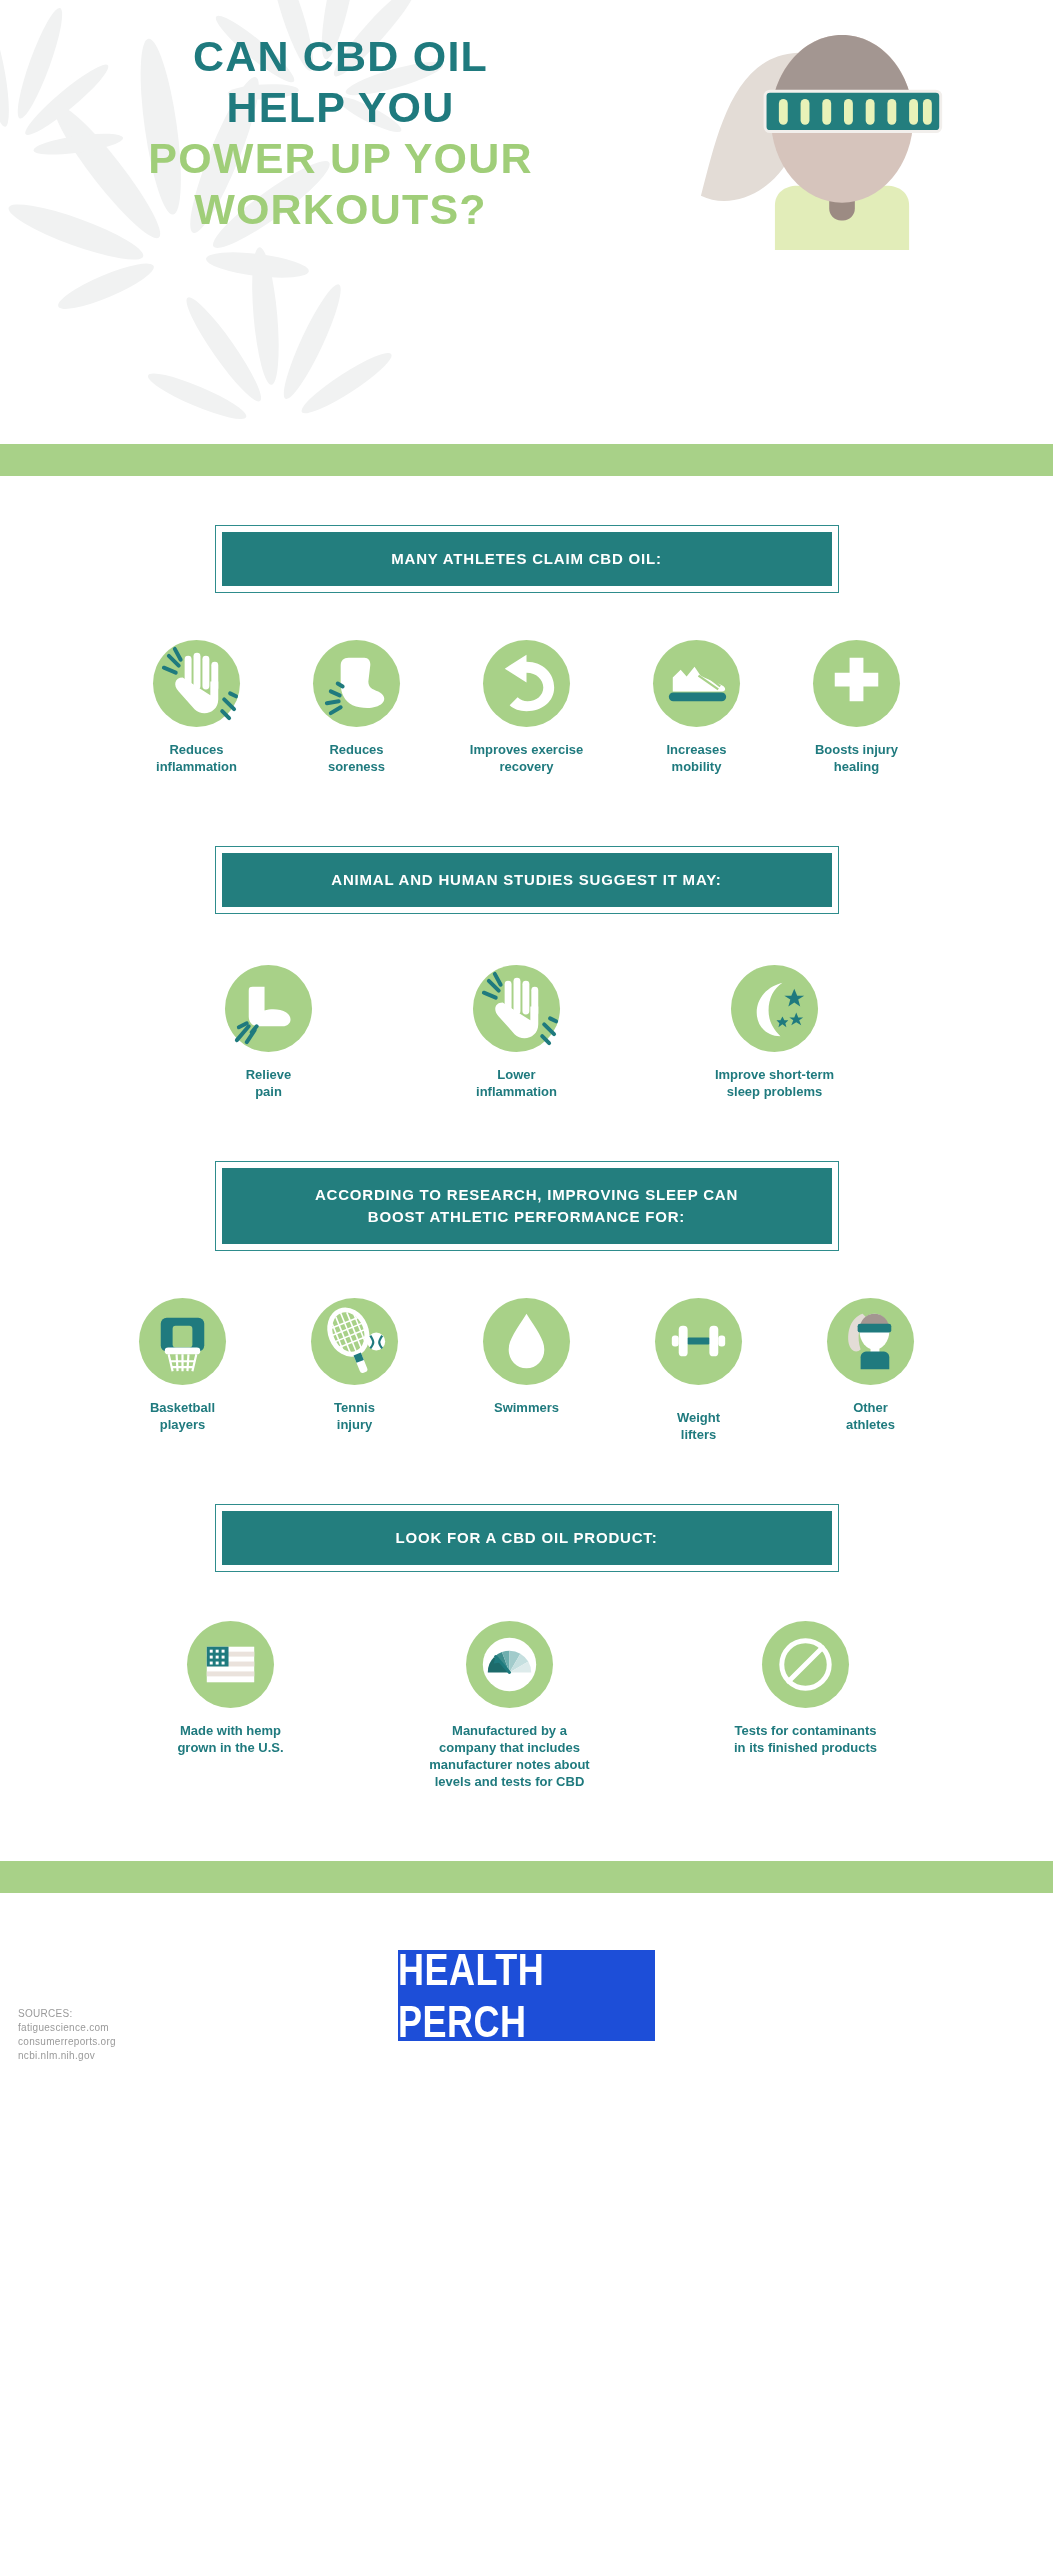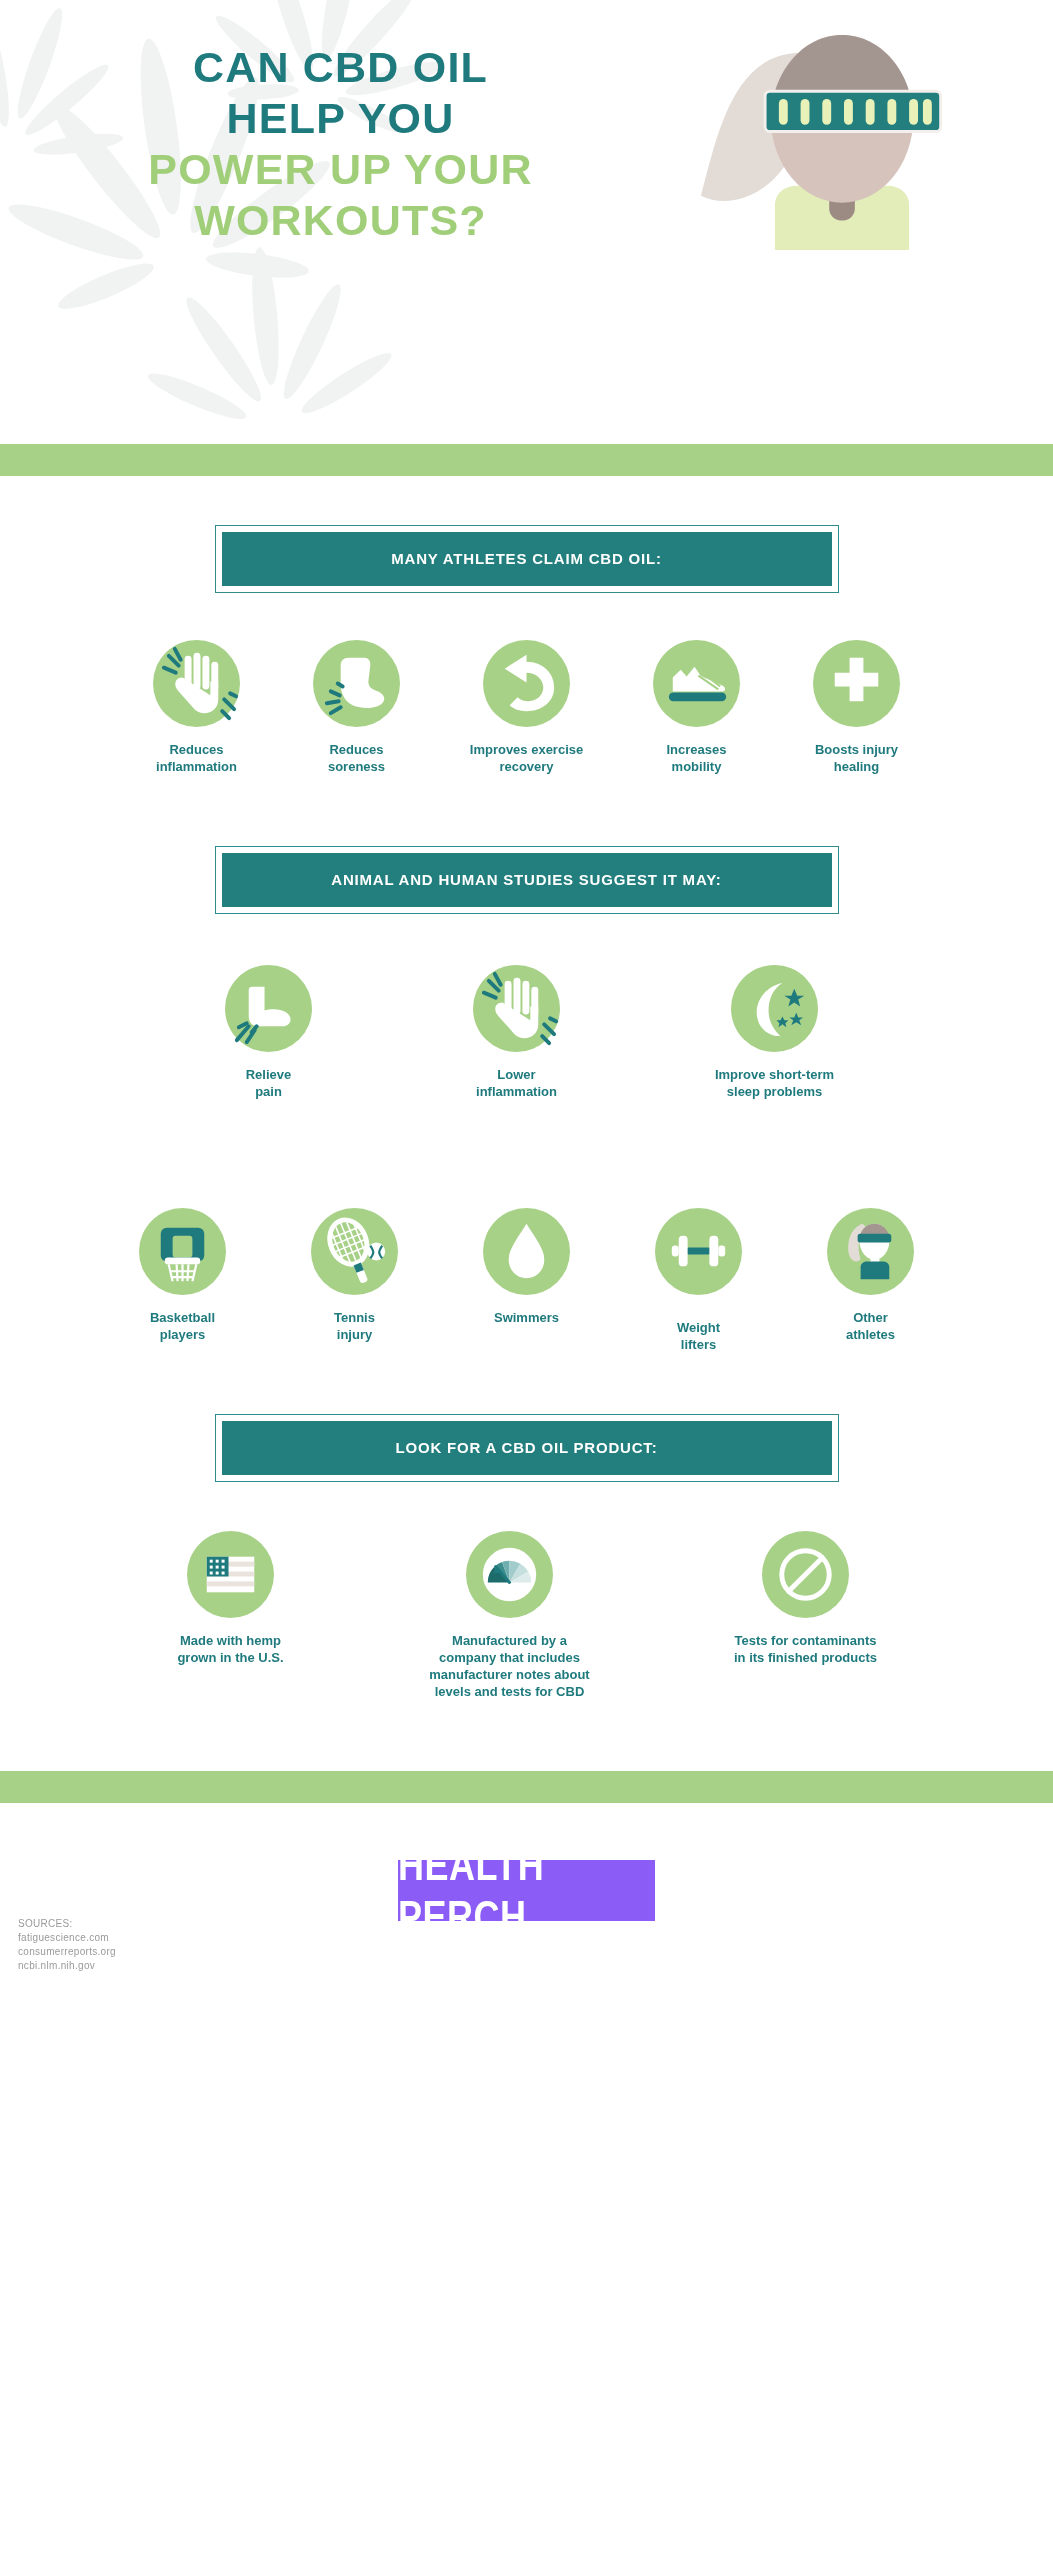--- a/index.html
+++ b/index.html
@@ -24,21 +24,21 @@
     overflow: hidden;
   }
   .leaf-layer {
     position: absolute;
     inset: 0;
     pointer-events: none;
   }
   .title-block {
     position: absolute;
     left: 0;
-    top: 42px;
+    top: 31px;
     width: 681px;
     text-align: center;
     z-index: 3;
   }
   .title-line {
     font-family: "Liberation Sans", sans-serif;
     font-weight: 700;
     font-size: 43px;
     letter-spacing: 1.2px;
     line-height: 51px;
@@ -124,22 +124,22 @@
 
   
   .footer {
     width: 1053px;
     position: relative;
     background: #ffffff;
   }
   .logo-box {
     margin: 0 auto;
     width: 257px;
-    height: 61px;
-    background: #8b5cf6;
+    height: 91px;
+    background: #1d4ed8;
     display: flex;
     align-items: center;
     justify-content: center;
   }
   .logo-text {
     color: #ffffff;
     font-weight: 700;
     font-size: 36px;
     letter-spacing: 0.5px;
     transform: scaleY(1.25);
@@ -385,20 +385,26 @@
         </svg>
       </div>
       <div class="icon-label" style="white-space:pre-line;">Improve short-term
 sleep problems</div>
     </div>
 
   </div>
 </div>
 
 <div class="section" style="padding-top:61px;">
+  <div class="section-header-wrap">
+    <div class="section-header sh-w1">
+      <div class="section-header-inner" style="white-space:pre-line;">ACCORDING TO RESEARCH, IMPROVING SLEEP CAN
+BOOST ATHLETIC PERFORMANCE FOR:</div>
+    </div>
+  </div>
 
   <div class="icon-row" style="margin-top:47px; gap:44px;">
 
     <div class="icon-cell" style="width:128px;">
       <div class="icon-circle">
         <svg width="87" height="87" viewBox="0 0 88 88">
           <rect x="22" y="20" width="44" height="34" rx="6" fill="#1F7A7E"></rect>
           <rect x="34" y="28" width="20" height="22" rx="3" fill="#A8D188"></rect>
           <rect x="26" y="50" width="36" height="7" rx="3.5" fill="#FFFFFF"></rect>
           <path d="M30 57 L 34 74 M38 57 L 39 74 M44 57 L 44 74 M50 57 L 49 74 M58 57 L 54 74 M32 64 L 56 64 M34 70 L 54 70" stroke="#FFFFFF" stroke-width="2.2" fill="none"></path>

